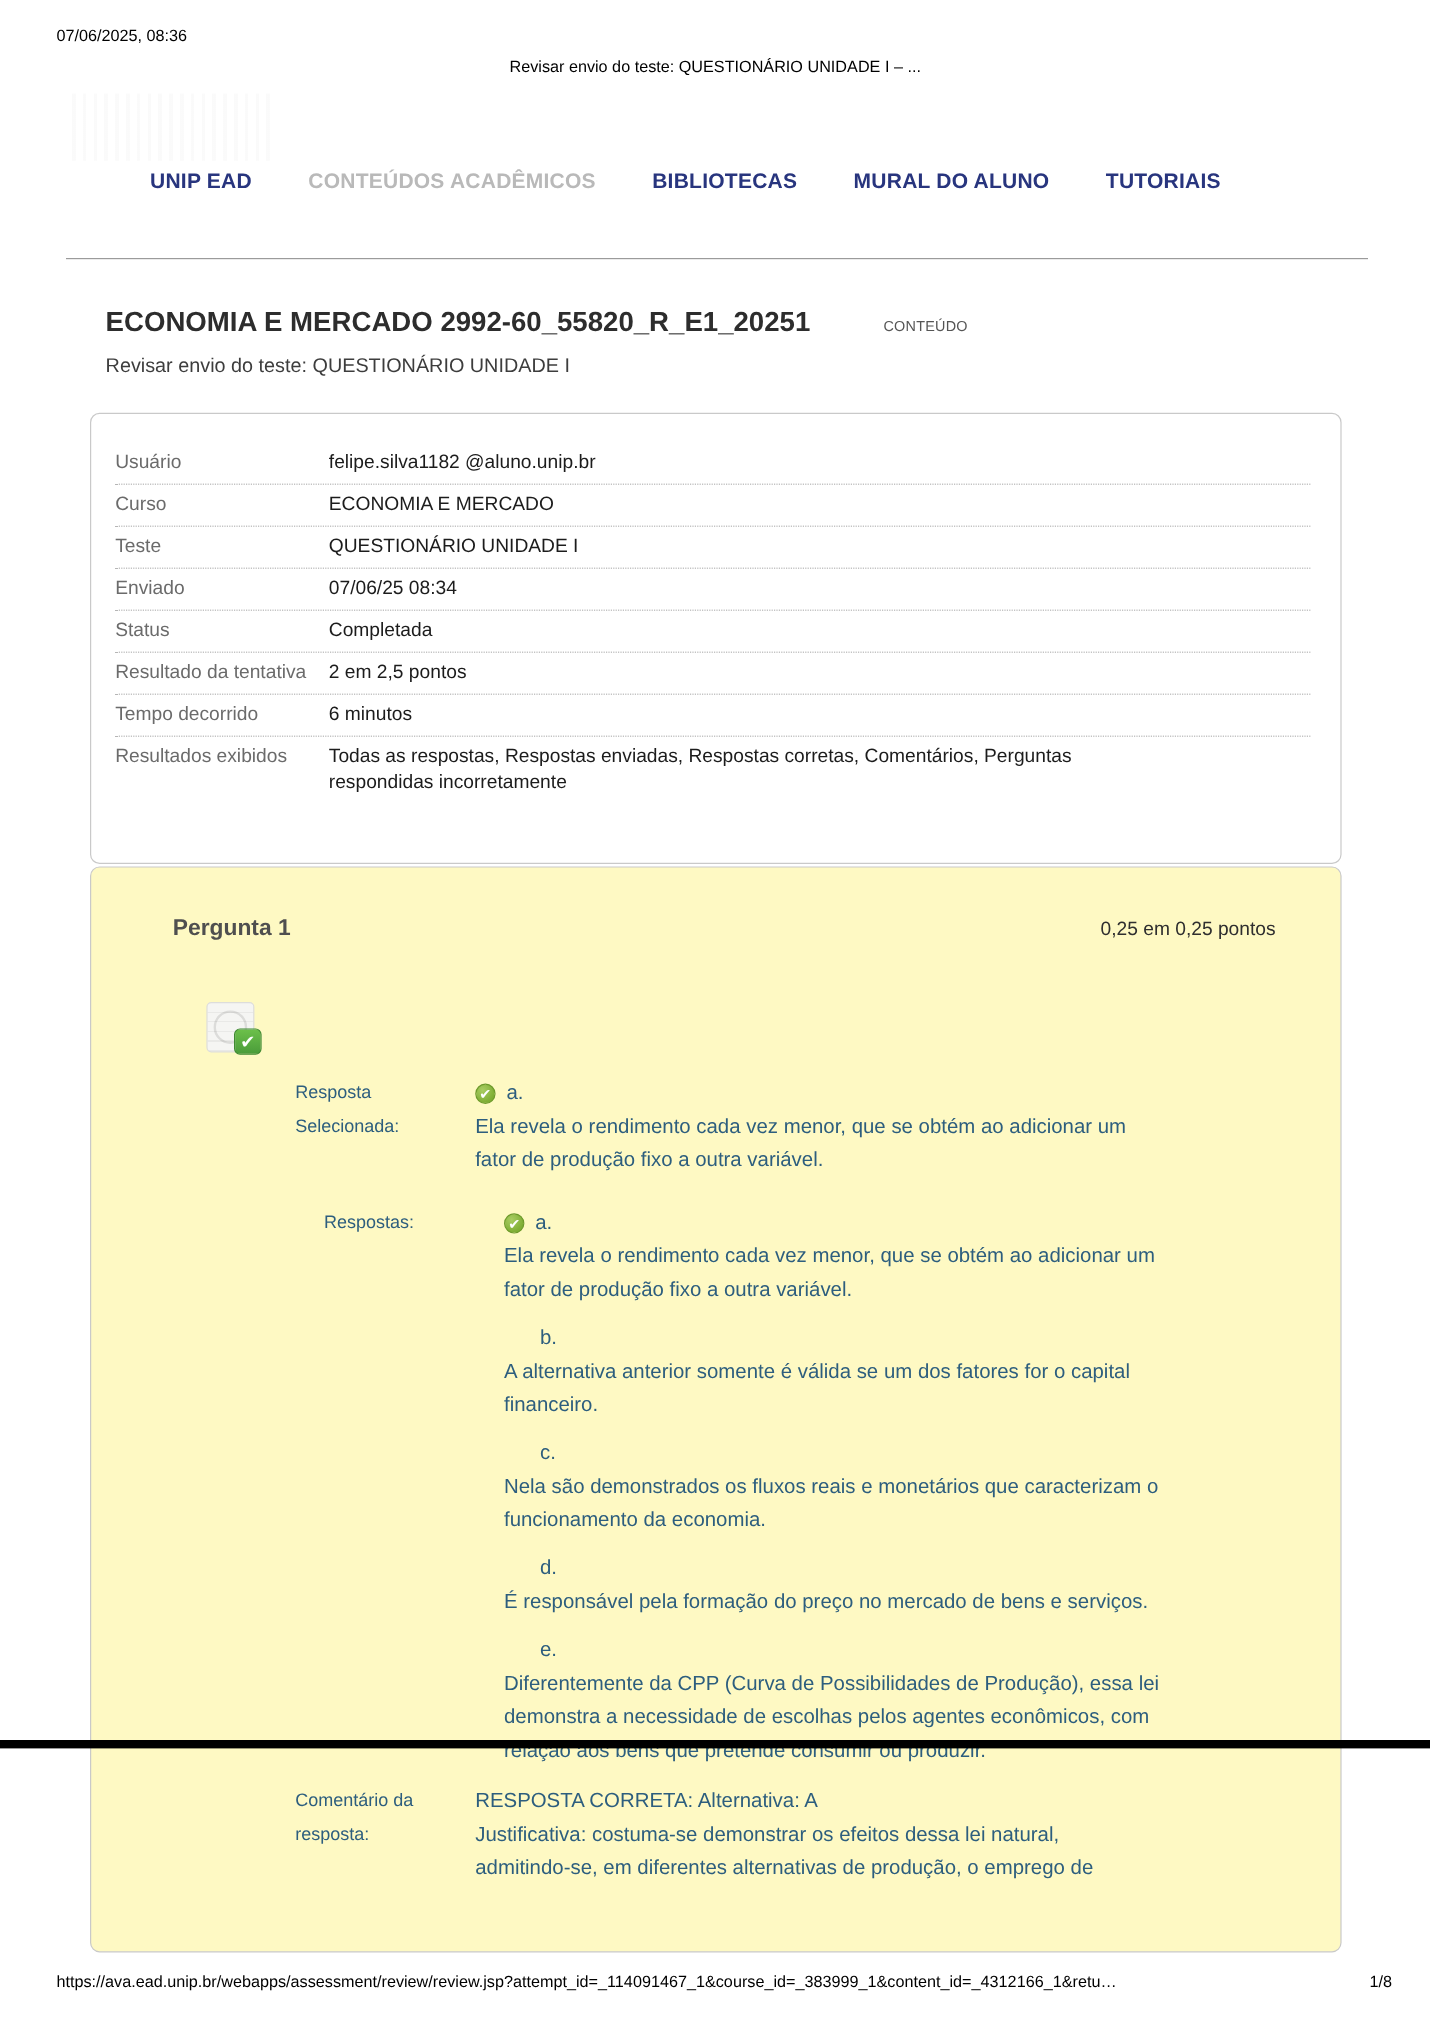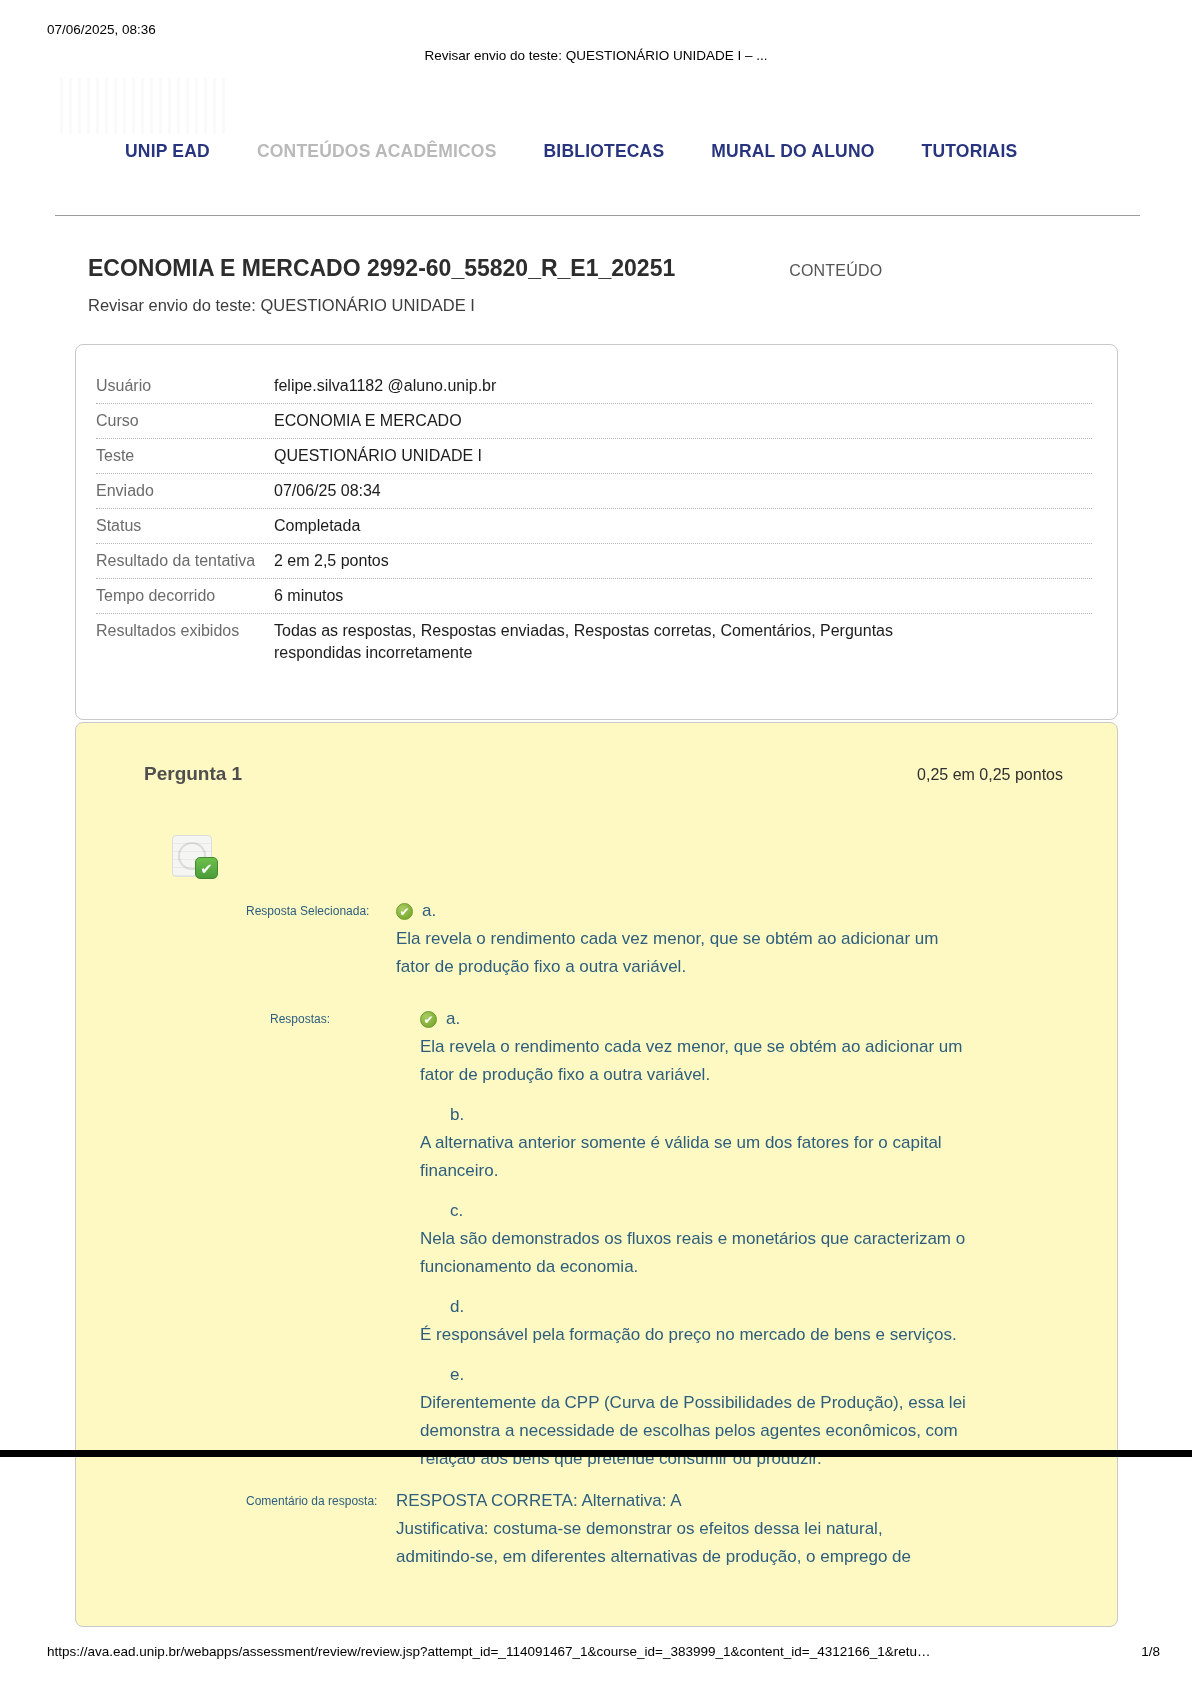--- a/index.html
+++ b/index.html
@@ -23,21 +23,21 @@
   
   .nav { position:absolute; left:125px; top:141px; display:flex; gap:47px;
          font-size:17.5px; font-weight:700; letter-spacing:.2px; color:#28357e; white-space:nowrap; }
   .nav .nav-item { cursor:pointer; }
   .nav .nav-item.dimmed { color:#b9b9b9; }
   .nav-rule { position:absolute; left:55px; top:215px; width:1085px; border-top:1.5px solid #9b9b9b; }
 
   
   .course-line { position:absolute; left:88px; top:255px; display:flex; align-items:baseline; }
   .course-title { font-size:23px; font-weight:700; color:#2d2d2d; }
-  .content-menu { font-size:16px; color:#555; margin-left:114px; letter-spacing:.2px; cursor:pointer; }
+  .content-menu { font-size:12px; color:#555; margin-left:61px; letter-spacing:.2px; cursor:pointer; }
   .course-subtitle { position:absolute; left:88px; top:296px; font-size:16.5px; color:#3d3d3d; }
 
   
   .summary-box { position:absolute; left:75px; top:344px; width:1043px; height:376px;
     border:1px solid #c9c9c9; border-radius:8px; background:#fff; padding:24px 25px 0 20px; }
   .sum-row { display:flex; padding:6px 0; border-bottom:1px dotted #b5b5b5; font-size:16px; line-height:22px; }
   .sum-row:last-child { border-bottom:none; }
   .sum-label { width:178px; flex:none; color:#6b6b6b; }
   .sum-value { color:#1c1c1c; white-space:pre-line; }
 
@@ -59,21 +59,21 @@
     border:2px solid rgba(0,0,0,.10); border-radius:50%; }
   .q-badge { position:absolute; right:0; bottom:0; width:23px; height:22px; border-radius:5px;
     background:linear-gradient(#6cc04a,#4a9c3a); border:1px solid #3f8a31;
     color:#fff; font-size:15px; font-weight:700; line-height:21px; text-align:center; }
   .q-text { margin-left:14px; font-size:17px; line-height:28px; color:#2d5e7e; white-space:pre-line; }
 
   .answer-grid { margin-left:74px; margin-top:18px; }
   .a-row { display:grid; grid-template-columns:150px 1fr; }
   .a-row + .a-row.respostas { margin-top:24px;margin-left:24px; }
   .a-row.comment { margin-top:14px; }
-  .a-label { font-size:12px; line-height:28px; color:#2d5e7e; padding-right:8px; }
+  .a-label { font-size:15px; line-height:28px; color:#2d5e7e; padding-right:8px; }
   .a-content { font-size:17px; line-height:28px; color:#2d5e7e; max-width:640px; }
   .opt { margin-bottom:12px; }
   .opt:last-child { margin-bottom:0; }
   .opt-letter-line { display:flex; align-items:center; height:28px; }
   .opt-letter-line.indent { padding-left:30px; }
   .check-circle { width:17px; height:17px; border-radius:50%; flex:none; margin-right:9px;
     background:radial-gradient(circle at 35% 30%, #a9cd62, #7fae35 70%);
     border:1px solid #6d9a2b; color:#fff; font-size:12px; font-weight:700;
     line-height:16px; text-align:center; }
   .opt-text { white-space:pre-line; }

